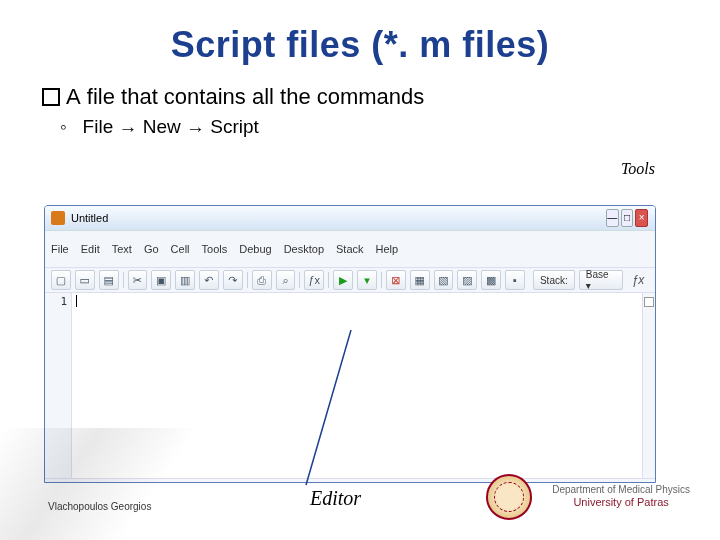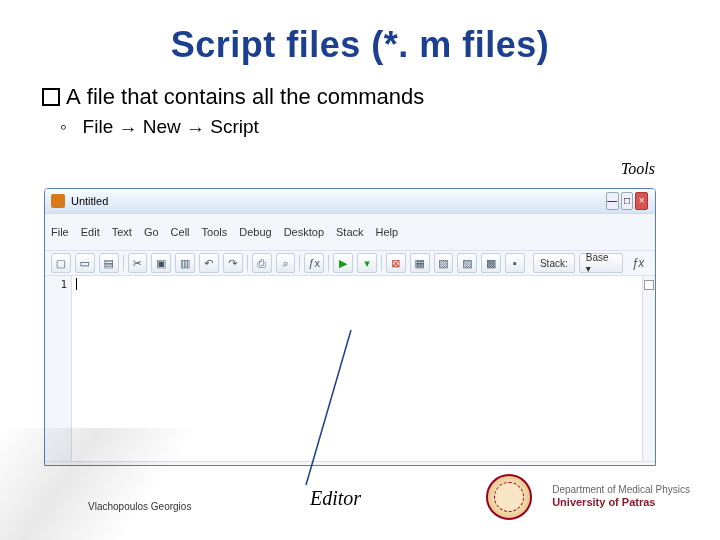--- a/index.html
+++ b/index.html
@@ -7,21 +7,21 @@
 
   .title { text-align:center; font-size:36px; font-weight:bold; color:#1c3f8f; margin-top:24px; letter-spacing:0.5px; }
 
   .bullet-row { margin:18px 0 0 42px; display:flex; align-items:center; font-size:22px; }
   .bullet-row .box { width:14px; height:14px; border:2px solid #000; margin-right:6px; flex:none; }
   .sub-row { margin:6px 0 0 60px; font-size:19px; }
 
   .tools-label { position:absolute; top:160px; right:65px; font-size:16px; font-family: Georgia, 'Times New Roman', serif; font-style:italic; }
 
   
-  .matlab { position:absolute; left:44px; top:188px; width:610px; border:1px solid #5a7db8; border-radius:4px 4px 0 0; overflow:hidden; font-size:11px; }
+  .matlab { position:absolute; left:44px; top:205px; width:610px; border:1px solid #5a7db8; border-radius:4px 4px 0 0; overflow:hidden; font-size:11px; }
 
   .mw-title { height:24px; background:linear-gradient(#f7fbff,#d6e4f5); display:flex; align-items:center; padding:0 6px; font-size:11px; color:#000; font-family: 'Segoe UI', Tahoma, sans-serif; }
   .mw-title .icon { width:14px; height:14px; background:#d97a1a; border-radius:2px; margin-right:6px; }
   .mw-title .spacer { flex:1; }
   .winbtn { width:44px; height:18px; display:flex; margin-left:4px; }
   .winbtn div { flex:1; border:1px solid #9aa; border-radius:2px; margin:0 1px; background:#eef; display:flex; align-items:center; justify-content:center; font-size:10px; line-height:1; }
   .winbtn .close { background:#d9534f; border-color:#a33; color:#fff; }
 
   .mw-menu { height:20px; background:#f3f6fb; border-top:1px solid #cdd; display:flex; align-items:center; padding:8px 6px; gap:12px; color:#333; font-family: 'Segoe UI', Tahoma, sans-serif; }
 
@@ -40,29 +40,29 @@
   .caret { width:1px; height:12px; background:#000; }
   .right-strip { width:12px; background:#f3f6fb; border-left:1px solid #dde; }
   .right-strip::before { content:""; display:block; width:8px; height:8px; margin:4px auto; background:#fff; border:1px solid #999; }
   .bottom-tab { height:3px; background:#f3f6fb; border-top:1px solid #dde; }
 
   
   .pointer { position:absolute; left:256px; top:330px; width:120px; height:160px; pointer-events:none; }
 
   .editor-label { position:absolute; left:310px; bottom:30px; font-size:20px; font-family: Georgia, 'Times New Roman', serif; font-style:italic; }
 
-  .author { position:absolute; left:48px; bottom:28px; font-size:10px; color:#333;margin-left:40px; }
+  .author { position:absolute; left:48px; bottom:28px; font-size:10px; color:#333; }
 
   
   .logo { position:absolute; right:30px; bottom:20px; display:flex; align-items:center; gap:20px; }
   .seal { width:42px; height:42px; border-radius:50%; border:2px solid #902; background:radial-gradient(circle,#f9e6c4 40%,#e8c98e 70%); position:relative; }
   .seal::after { content:""; position:absolute; inset:6px; border-radius:50%; border:1px dashed #902; }
   .logo-text { font-size:10px; line-height:1.2; color:#5a5a5a; text-align:left; }
   .logo-text .l1 { color:#666; }
-  .logo-text .l2 { color:#8a1b2f; font-weight:bold; font-size:11px; }
+  .logo-text .l2 { color:#8a1b2f; font-weight:normal; font-size:11px;text-align:center; }
 
   
   .wedge { position:absolute; left:-40px; bottom:-8px; width:220px; height:120px; transform:skewX(-35deg); background:linear-gradient(90deg, rgba(0,0,0,0) 0%, rgba(0,0,0,0.25) 45%, rgba(0,0,0,0) 90%); opacity:0.35; pointer-events:none; }
 </style>
 </head>
 <body>
 
 <div class="title">Script files (*. m files)</div>
 
 <div class="bullet-row">

